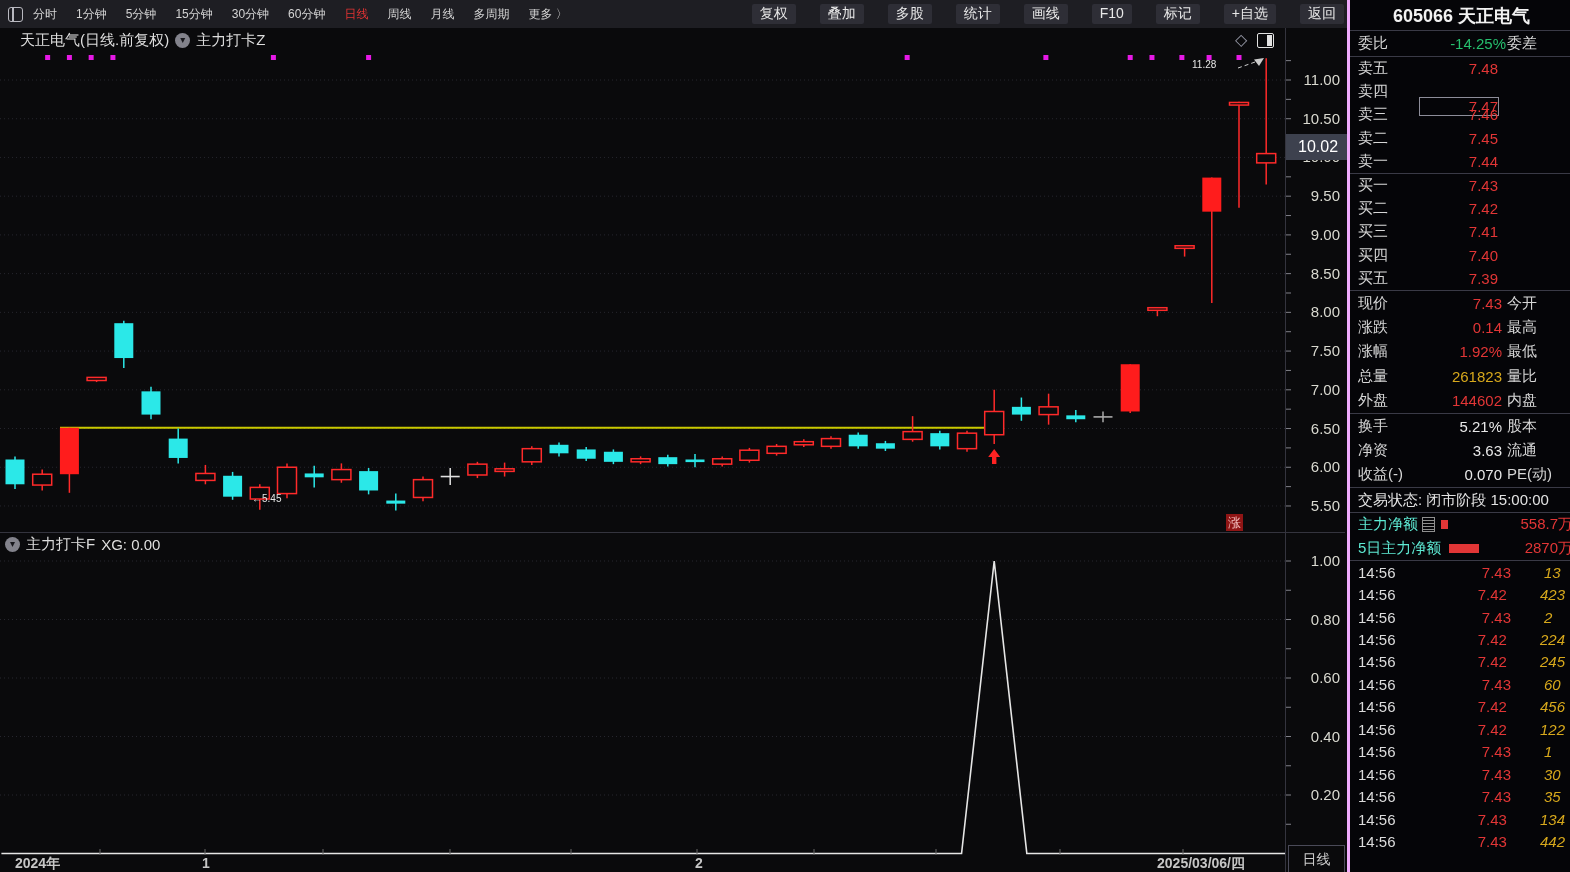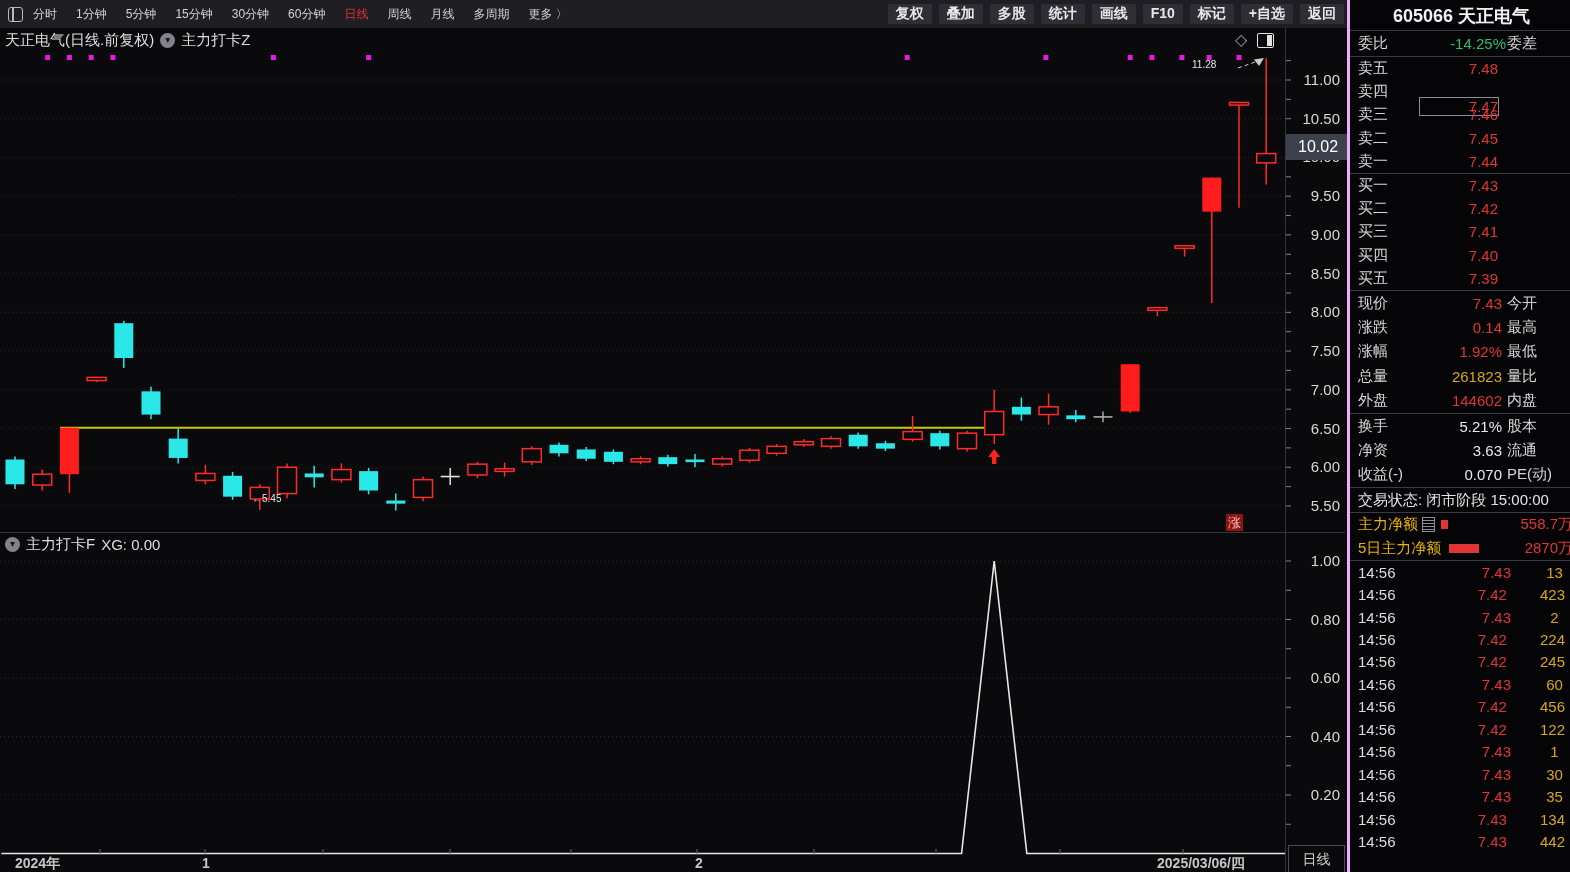--- a/index.html
+++ b/index.html
@@ -6,27 +6,27 @@
   .app{position:relative;width:1570px;height:872px;background:#000;overflow:hidden;
        font-family:"Liberation Sans","DejaVu Sans",sans-serif;color:#dcdcdc;}
   
   .toolbar{position:absolute;left:0;top:0;width:1347px;height:28px;background:#1e1e23;
            border-bottom:1px solid #060608;display:flex;align-items:center;}
   .tb-win-icon{width:13px;height:13px;border:1.5px solid #b9b9c0;border-radius:3px;margin:0 10px 0 8px;position:relative;}
   .tb-win-icon .bar{position:absolute;left:3px;top:0;width:1.5px;height:100%;background:#b9b9c0;}
   .periods{display:flex;gap:19px;font-size:12px;color:#d4d4d4;white-space:nowrap;}
   .period{cursor:default;}
   .period.active{color:#e23333;}
-  .actions{margin-left:auto;display:flex;gap:7px;margin-right:3px;font-weight:bold;}
+  .actions{margin-left:auto;display:flex;gap:24px;margin-right:3px;}
   .action-btn{background:#2e2e36;border-radius:2px;padding:1px 8px;font-size:14px;color:#e8e8e8;white-space:nowrap;}
   
   .chart-area{position:absolute;left:0;top:28px;width:1347px;height:844px;background:#0a0a0c;overflow:hidden;}
   .chart-area svg{position:absolute;left:0;top:0;}
   .hdr{position:absolute;display:flex;align-items:center;gap:6px;font-size:15px;color:#dedede;white-space:nowrap;}
-  #main-hdr{left:5px;top:3px;}
+  #main-hdr{left:20px;top:3px;}
   #sub-hdr{left:5px;top:507px;}
   .circle-icon{width:15px;height:15px;border-radius:50%;background:#83838c;color:#17171c;
                font-size:10px;line-height:14px;text-align:center;display:inline-block;}
   #top-icons{position:absolute;left:1235px;top:4px;display:flex;gap:10px;align-items:center;}
   .diamond-glyph{color:#9294a2;font-size:16px;line-height:16px;}
   .split-icon{width:15px;height:13px;border:1.5px solid #e2e2e2;border-radius:2px;position:relative;}
   .split-icon .fill{position:absolute;right:1px;top:1px;bottom:1px;width:5px;background:#e2e2e2;}
   .anno{position:absolute;font-size:10px;color:#e5e5e5;white-space:nowrap;}
   #anno-high{left:1192px;top:31px;}
   #anno-low{left:252px;top:465px;}
@@ -48,29 +48,29 @@
   .q-price{width:78px;text-align:right;color:#e23636;}
   .q-price.selected{outline:1px solid #8d8d99;outline-offset:0px;margin-top:29px;}
   .info-row{height:24.4px;}
   .q-val{width:82px;text-align:right;}
   .q-label2{margin-left:auto;width:58px;text-align:left;color:#d6d6d6;white-space:nowrap;}
   .c-red{color:#e23636;} .c-yellow{color:#d7a81c;} .c-white{color:#e8e8e8;} .c-green{color:#26bf6e;}
   #rp-weibi{height:25px;}
   #rp-weibi .q-val{width:86px;}
   #rp-status{height:24px;line-height:24px;padding:0 8px;white-space:nowrap;overflow:hidden;color:#e2e2e2;}
   .net-row{display:flex;align-items:center;height:23.5px;padding:0 0 0 8px;white-space:nowrap;overflow:hidden;}
-  .net-label{color:#eab308;}
+  .net-label{color:#5eead4;}
   .doc-icon{width:11px;height:13px;border:1px solid #8f8f8f;margin:0 6px 0 4px;
             background:repeating-linear-gradient(to bottom,transparent 0 2px,#8f8f8f 2px 3px);}
   .net-bar{height:9px;background:#e23636;display:inline-block;}
   .net-val{margin-left:auto;color:#e23636;}
   .tick-row{display:flex;align-items:center;height:22.45px;padding:0 8px;gap:33px;}
   .t-time{width:54px;color:#dcdcdc;}
   .t-price{width:66px;text-align:right;color:#e23636;}
-  .t-vol{flex:1;text-align:center;color:#d7a81c;}
+  .t-vol{flex:1;text-align:left;color:#d7a81c;font-style:italic;}
 </style>
 </head>
 <body>
 
 <div class="app">
 
   <div class="toolbar">
     <span class="tb-win-icon">
         <span class="bar"></span>
       </span>

